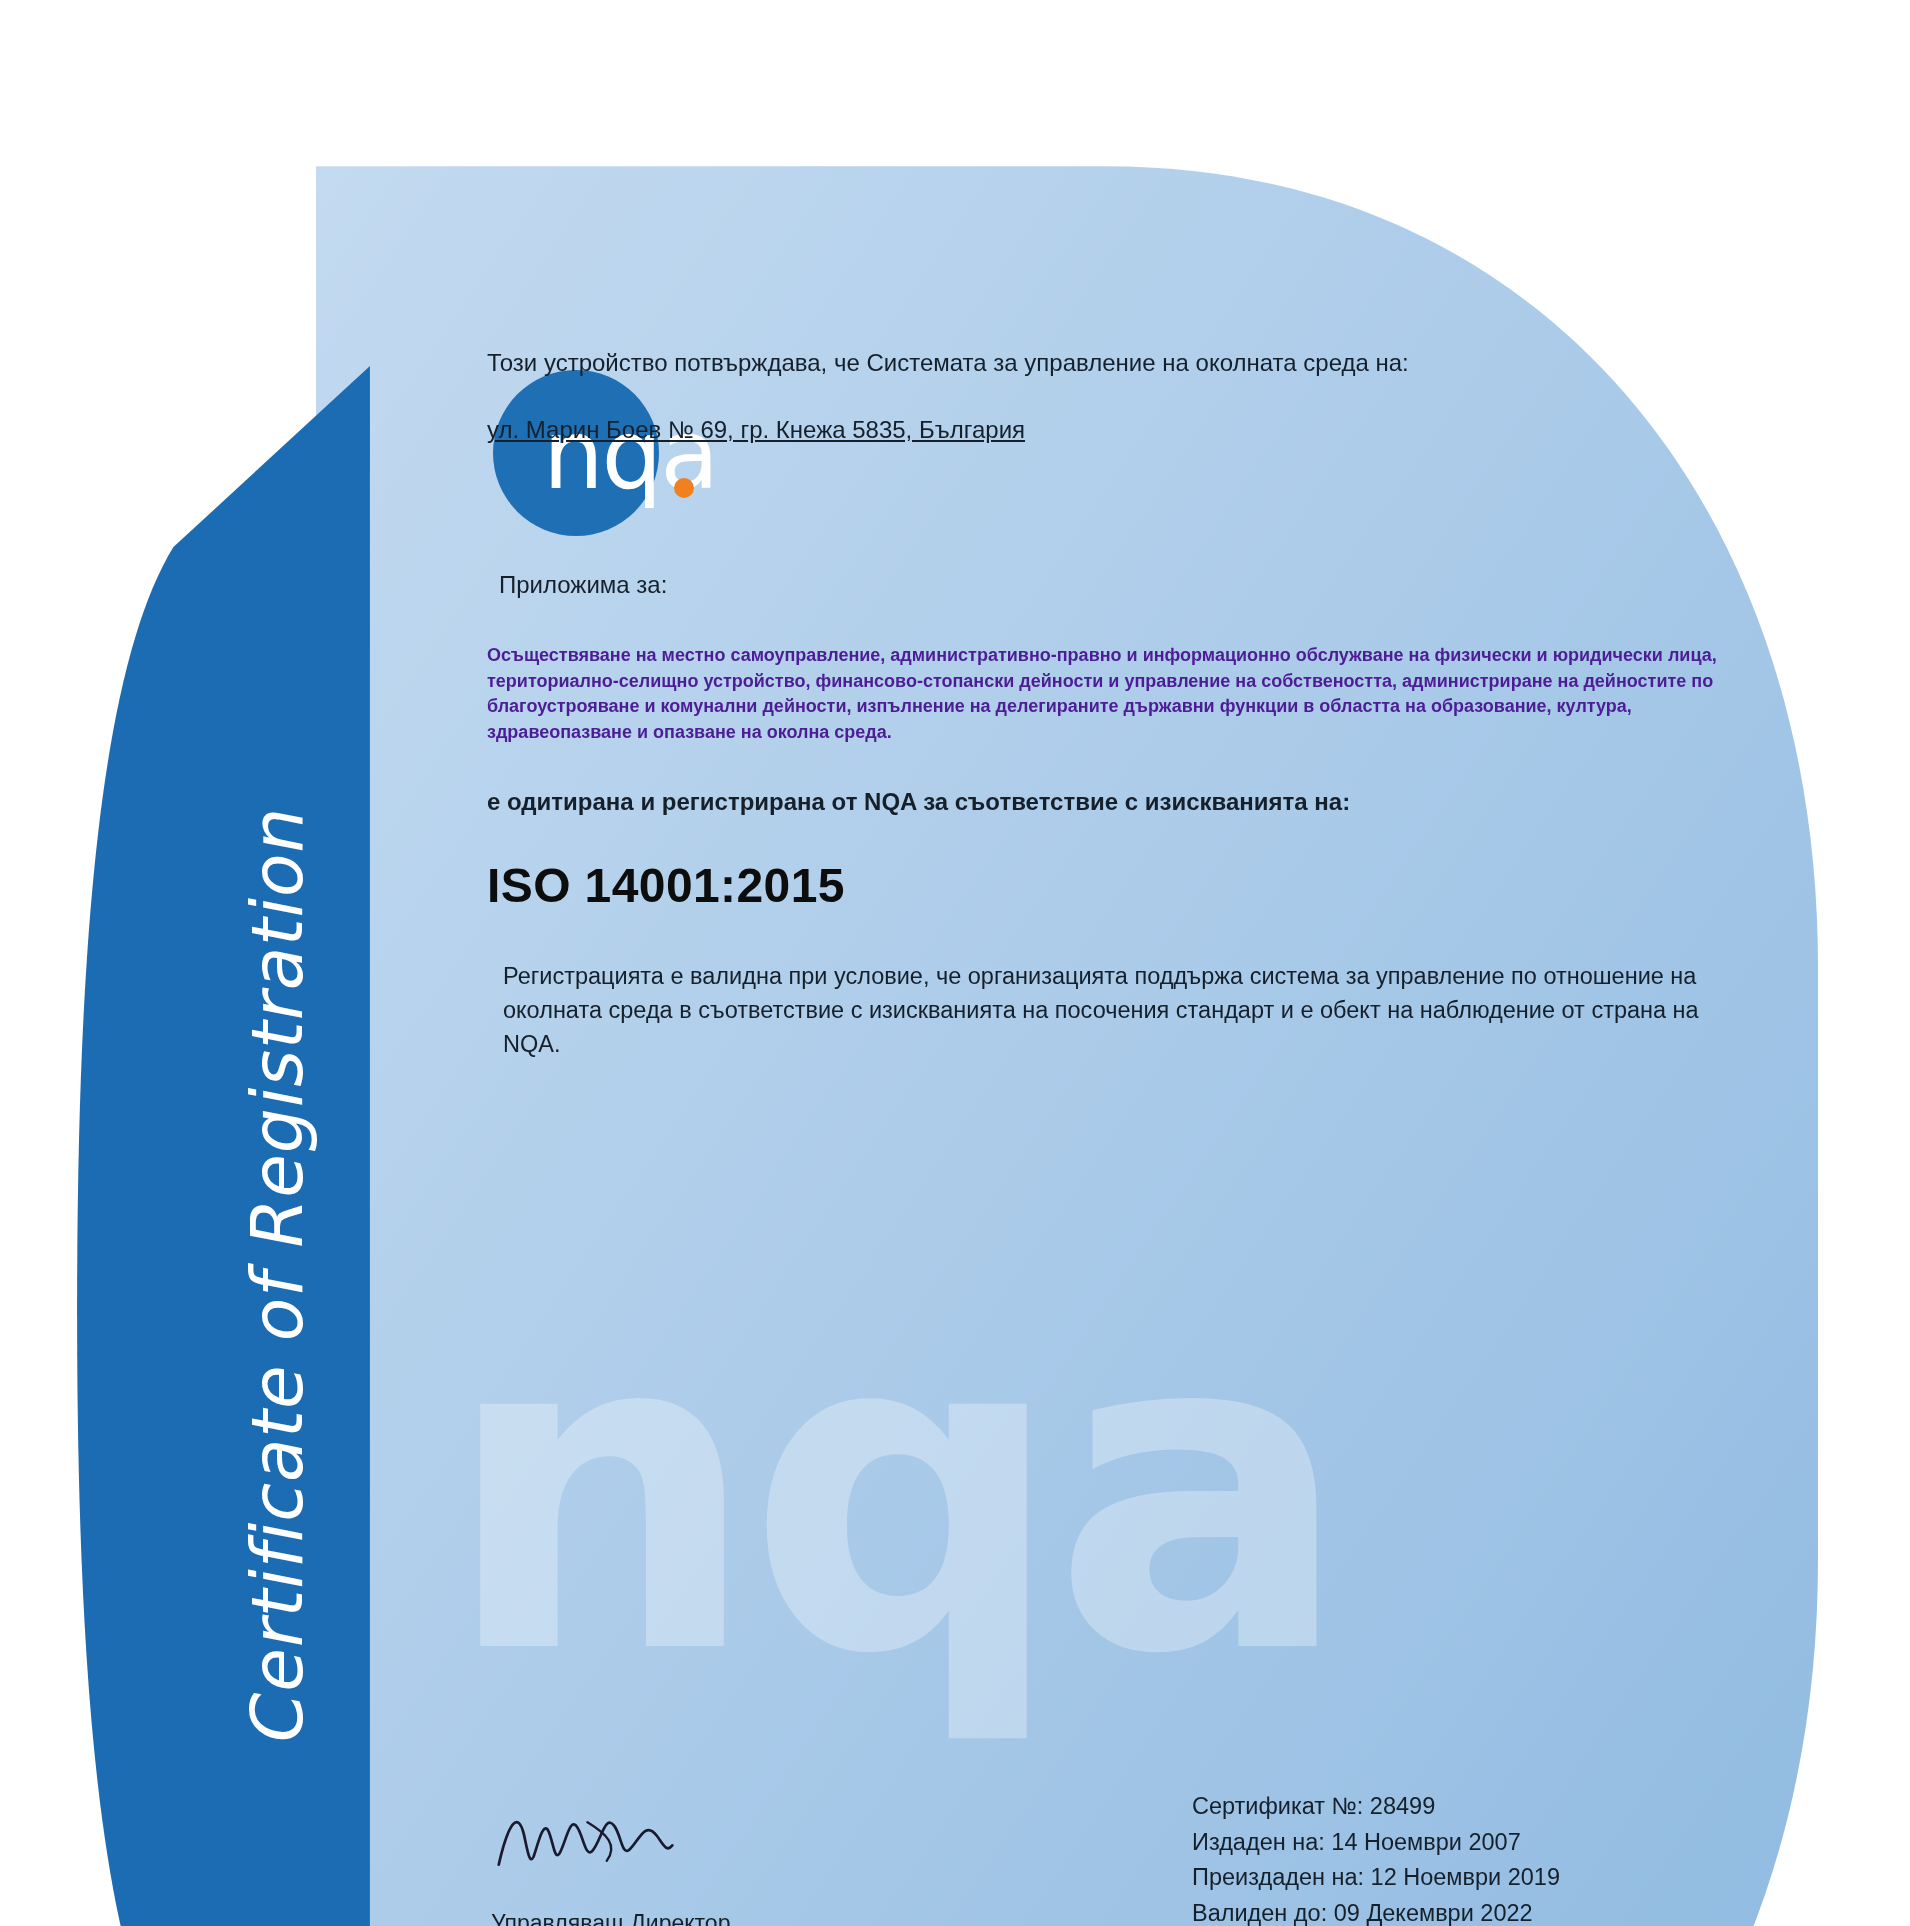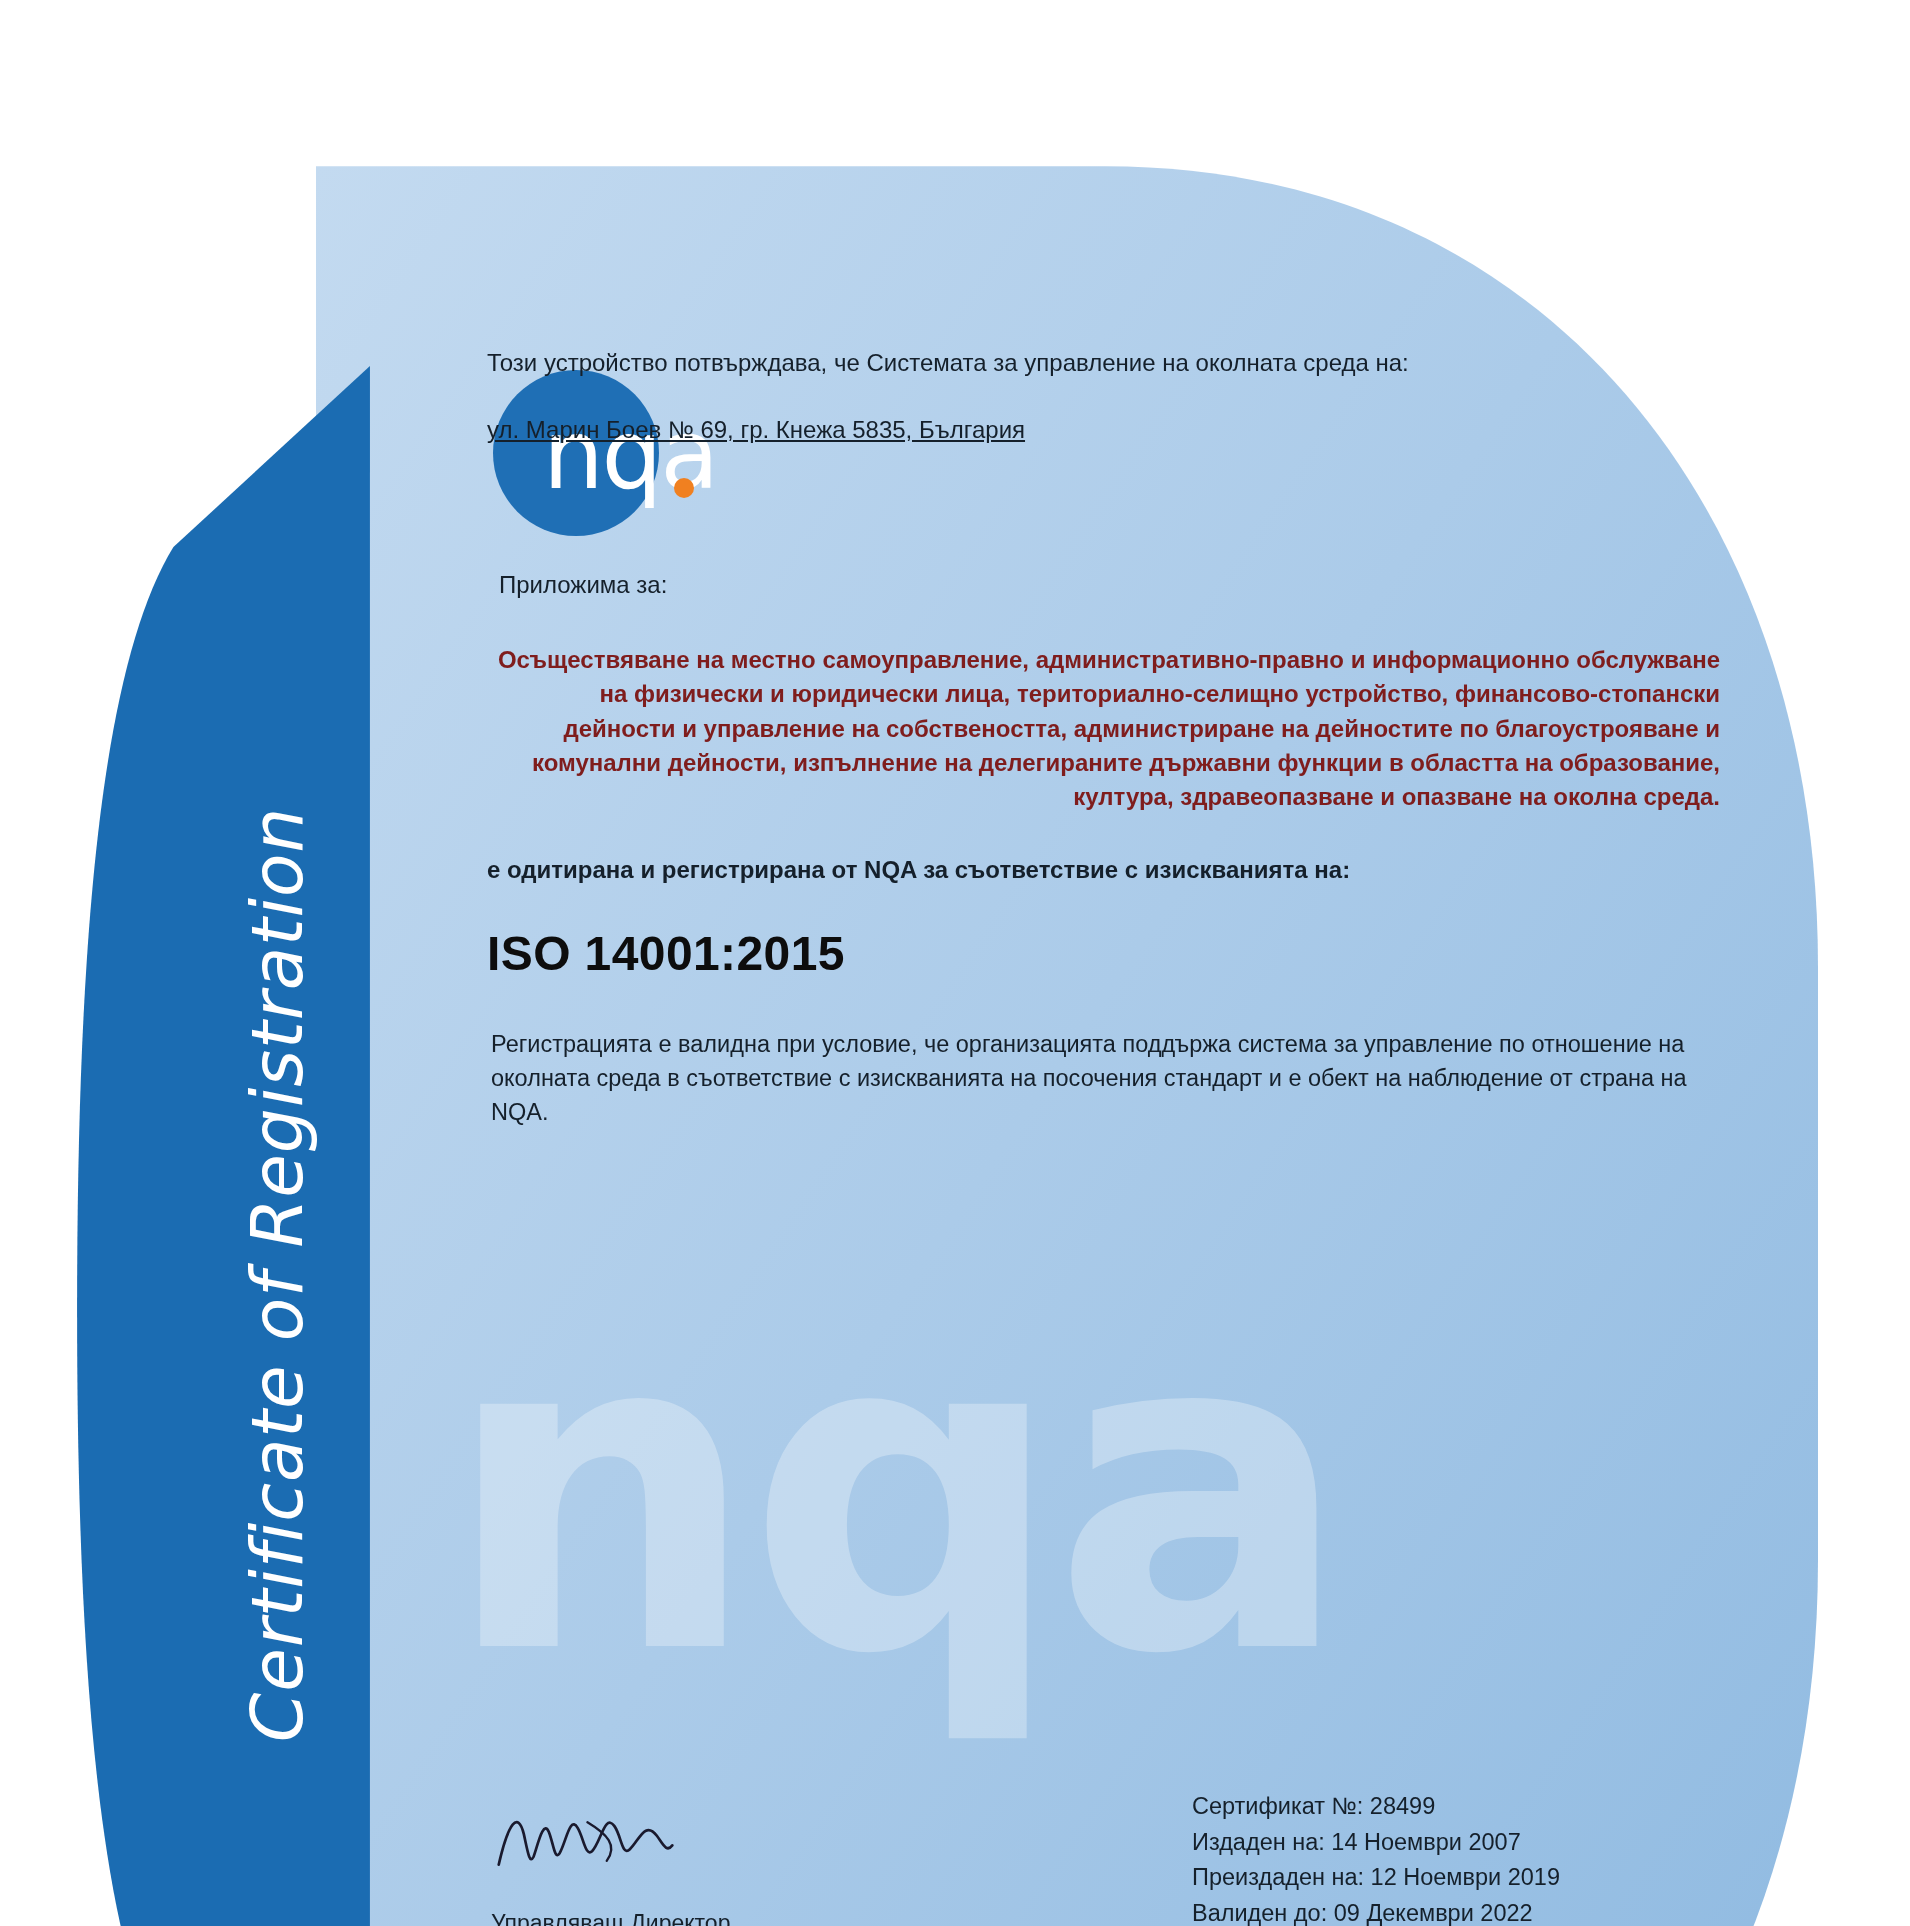--- a/index.html
+++ b/index.html
@@ -138,45 +138,44 @@
     color: #15202b;
     margin: 16px 0 127px 0;
     text-decoration: underline;
   }
   .scope-label {
     font-size: 24px;
     color: #15202b;
     margin: 0 0 44px 12px;
   }
   .scope-text {
-    font-size: 24px;
+    font-size: 18px;
     font-weight: 700;
     line-height: 1.42;
-    color: #7f1d1d;
+    color: #4c1d95;
     margin: 0 0 42px 0;
-    text-align: right;
   }
   .audited-line {
     font-size: 24px;
     color: #15202b;
     margin: 8px 0 42px 0;
     font-weight: bold;
   }
   .standard {
     font-size: 48px;
     font-weight: 700;
     color: #0d0d0d;
     margin: 0 0 46px 0;
     letter-spacing: 0.4px;
   }
   .validity {
     font-size: 23.5px;
     line-height: 1.45;
     color: #15202b;
-    margin: 0 0 0 4px;
+    margin: 0 0 0 16px;
     max-width: 1244px;
   }
 
   
   .signature-block {
     position: absolute;
     left: 491px;
     top: 1799px;
     width: 501px;
   }

